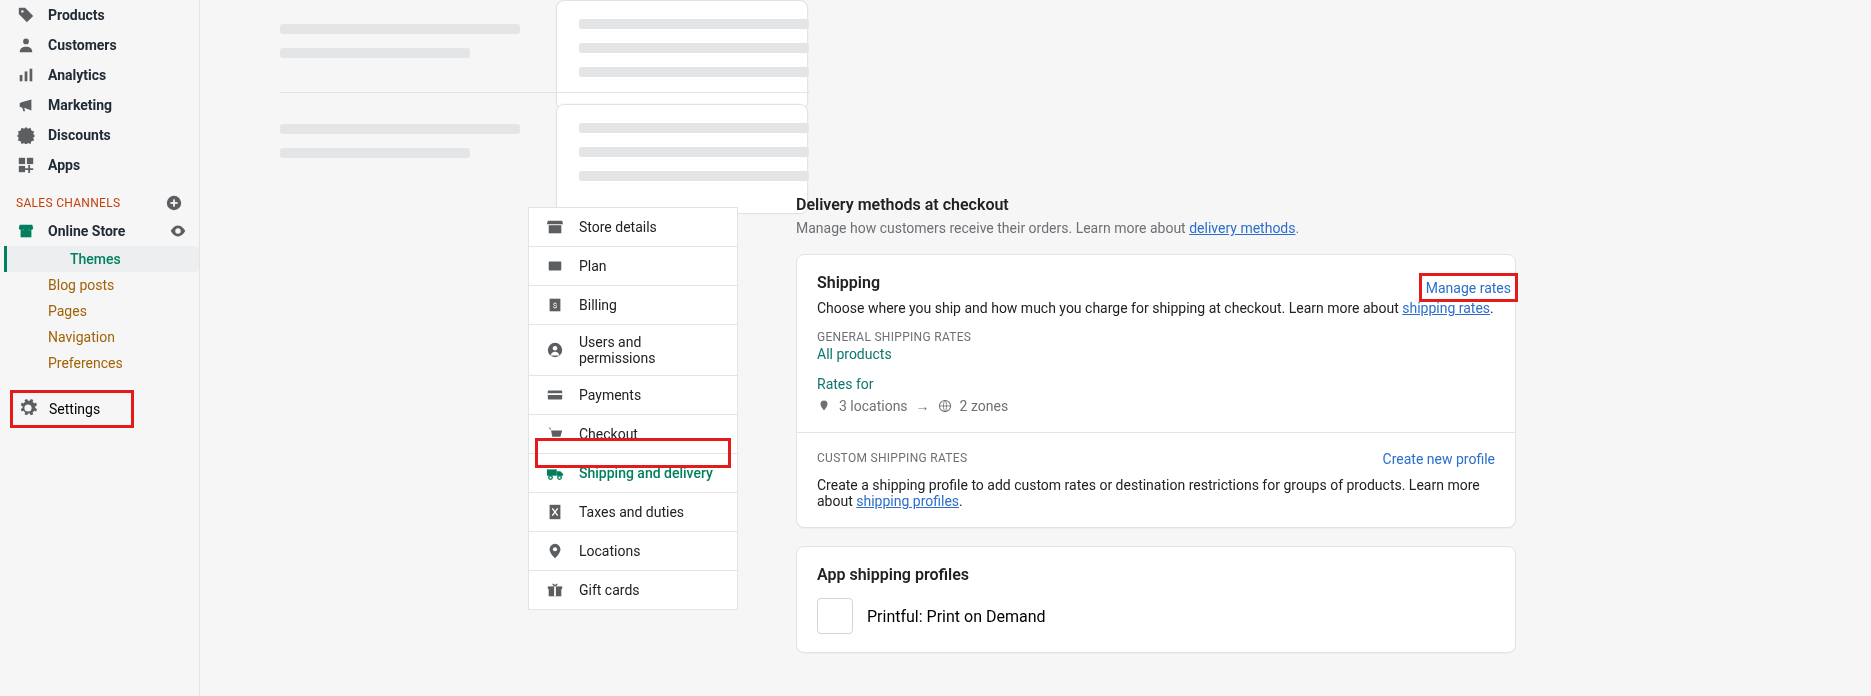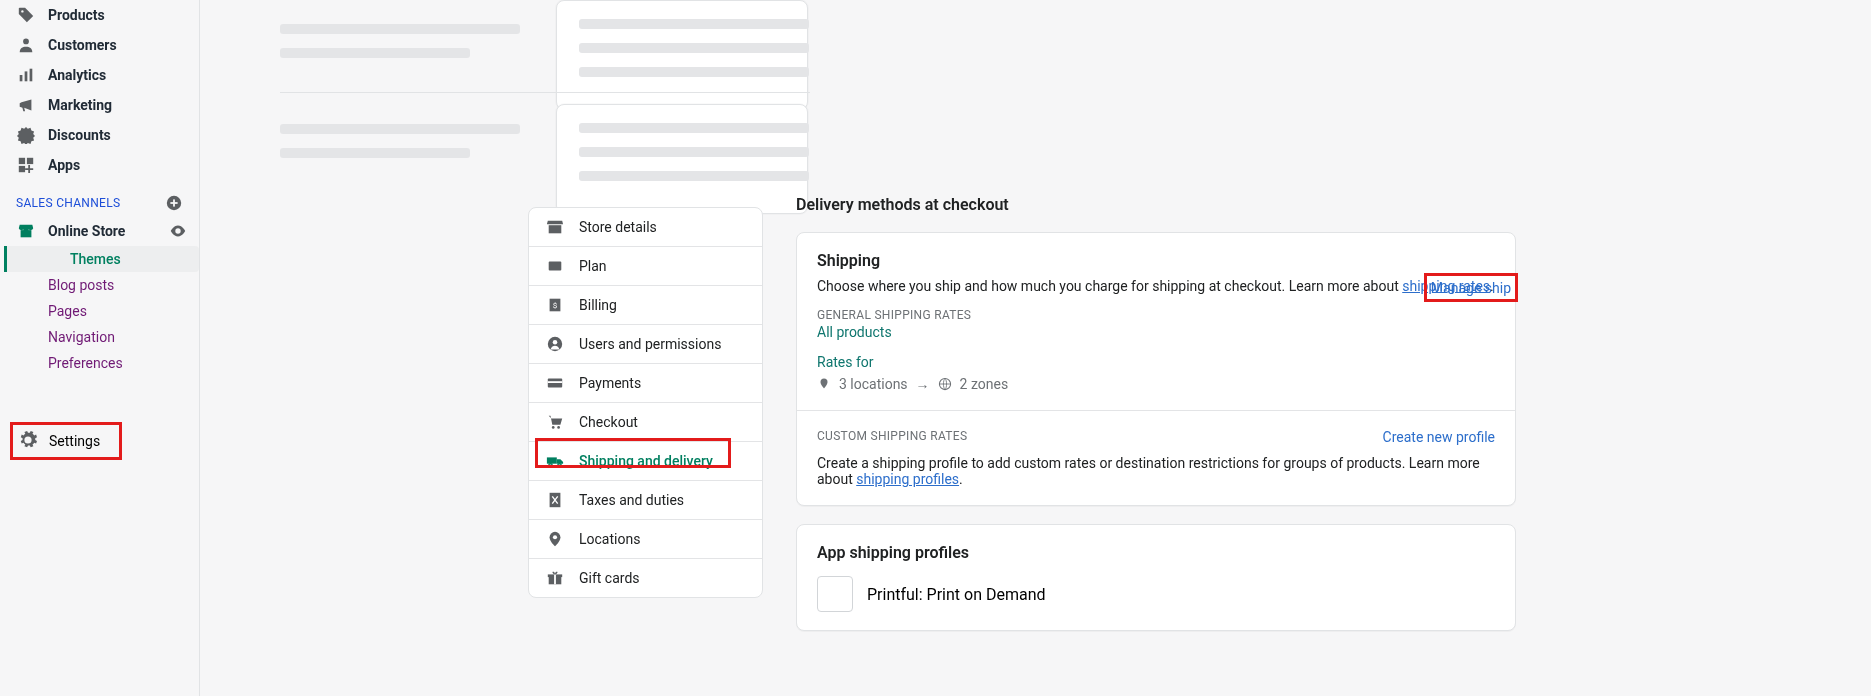--- a/index.html
+++ b/index.html
@@ -3,38 +3,38 @@
   <meta charset="utf-8">
   <style>
     * { margin: 0; padding: 0; box-sizing: border-box; font-family: -apple-system, BlinkMacSystemFont, "Segoe UI", Roboto, sans-serif; }
     body { background: #f6f6f7; width: 1871px; height: 696px; position: relative; overflow: hidden; }
     
     
     .left-sidebar { position: absolute; left: 0; top: 0; width: 200px; height: 100%; background: #f6f6f7; border-right: 1px solid #e1e3e5; }
     .nav-item { display: flex; align-items: center; padding: 5px 12px 5px 16px; cursor: pointer; color: #212b36; font-size: 14px; font-weight: bold; }
     .nav-item .icon-wrap { width: 20px; height: 20px; margin-right: 12px; display: flex; align-items: center; justify-content: center; color: #5c5f62; }
     .nav-item svg { fill: #5c5f62; }
-    .section-header { display: flex; align-items: center; justify-content: space-between; padding: 14px 16px 4px 16px; font-size: 12px; color: #1d4ed8; font-weight: 400; letter-spacing: 0.3px; }
+    .section-header { display: flex; align-items: center; justify-content: space-between; padding: 14px 16px 4px 16px; font-size: 12px; color: #c2410c; font-weight: 400; letter-spacing: 0.3px; }
     .section-header .add-circle { width: 18px; height: 18px; color: #5c5f62; fill:#5c5f62; cursor: pointer;}
     .eye-icon { width: 18px; height: 18px; color:#5c5f62; fill:#5c5f62; margin-left:auto;}
     .subnav { margin-left: 4px; }
-    .subnav-item { padding: 5px 12px 5px 44px; font-size: 14px; color: #701a75; cursor: pointer; }
+    .subnav-item { padding: 5px 12px 5px 44px; font-size: 14px; color: #a16207; cursor: pointer; }
     .subnav-item.active { background: #edeeef; color: #008060; font-weight: 500; border-left: 3px solid #008060; padding-left: 63px; border-radius: 0 4px 4px 0;}
     .red-box { border: 3px solid #e31b1b; }
-    #settings-box { position:absolute; left:10px; top:390px; width:112px; height:38px; display:flex; align-items:center;margin-top:32px;}
+    #settings-box { position:absolute; left:10px; top:390px; width:124px; height:38px; display:flex; align-items:center;}
     #settings-box .icon-wrap{width:20px;height:20px;margin:0 10px 0 6px;display:flex;}
     #settings-box svg{fill:#5c5f62;}
     
     
     .skel-area { position: absolute; left: 230px; top: 0; }
     .skel-block { background: #e4e5e7; border-radius: 3px; height: 10px; margin-bottom: 14px;}
     .skel-card { background: #fff; border: 1px solid #e1e3e5; border-radius: 8px; padding: 18px 22px; box-shadow: 0 0 0 1px rgba(0,0,0,0.02);}
     
     
-    .settings-nav { position: absolute; left: 528px; top: 207px; width: 235px; background: #fff; border: 1px solid #e1e3e5; border-radius: 8px; overflow: hidden;}
+    .settings-nav { position: absolute; left: 528px; top: 207px; width: 210px; background: #fff; border: 1px solid #e1e3e5; border-radius: 0; overflow: hidden;}
     .settings-nav-item { display: flex; align-items: center; padding: 9px 16px; border-bottom: 1px solid #e3e4e6; cursor: pointer; font-size: 14px; color: #202223;}
     .settings-nav-item:last-child { border-bottom:none;}
     .settings-nav-item .s-icon { width: 20px; height: 20px; margin-right: 14px; display:flex; align-items:center; justify-content:center;}
     .settings-nav-item svg{fill:#5c5f62;}
     .settings-nav-item.sel { color:#007f5f; font-weight:500;text-align:center;}
     .settings-nav-item.sel svg{fill:#007f5f;}
     .settings-nav-item.sel::before{content:""; position:absolute; left:528px; width:3px; height:36px; background:#007f5f;}
     #shipping-hl{position:absolute; left:535px; top:438px; width:196px; height:30px; border:3px solid #e31b1b; pointer-events:none;}
 
     
@@ -279,33 +279,34 @@
         </svg>
       </span>
       <span>Gift cards</span>
     </div>
 </div>
 <div id="shipping-hl"></div>
 
 <div class="right-pane">
   <div class="pane-header">
     <h2>Delivery methods at checkout</h2>
+    <p><span>Manage how customers receive their orders. Learn more about </span><a class="link">delivery methods</a>.</p>
   </div>
 
   <div class="card">
     <div class="card-sec">
       <h3>Shipping</h3>
       <p><span>Choose where you ship and how much you charge for shipping at checkout. Learn more about </span><a class="link">shipping rates</a>.</p>
       <div class="top-row">
         <div>
           <div class="sub-label">GENERAL SHIPPING RATES</div>
           <div class="muted">All products</div>
         </div>
         <span id="manage-box" class="red-box" style="right:-2px; top:78px;">
-          <a class="manage-link">Manage ship</a>
+          <a class="manage-link">Manage rates</a>
         </span>
       </div>
       <div class="muted" style="margin-top:14px;">Rates for</div>
       <div class="rates-row">
         <svg viewBox="0 0 20 20">
             <path d="M10 2a5 5 0 00-5 5c0 4 5 9 5 9s5-5 5-9a5 5 0 00-5-5z"></path>
           </svg>
         <span>3 locations</span>
         <span class="arrow">→</span>
         <svg viewBox="0 0 20 20">

